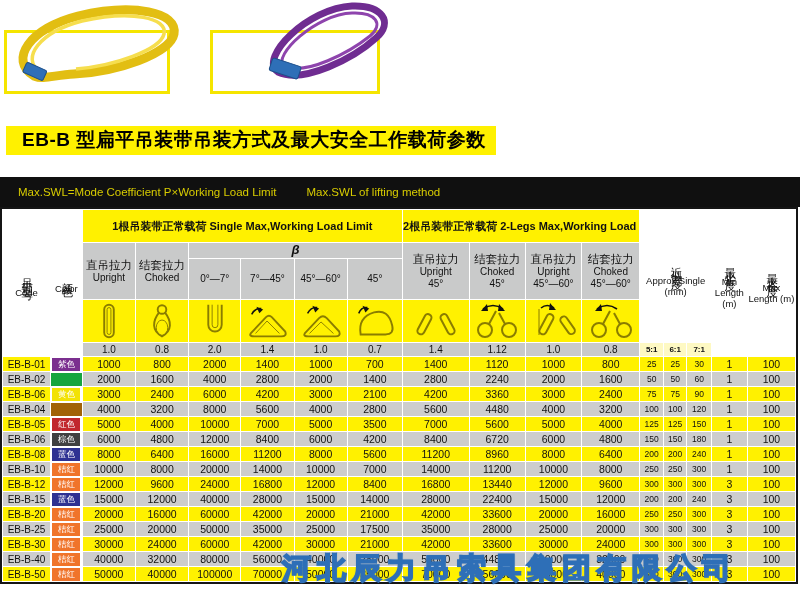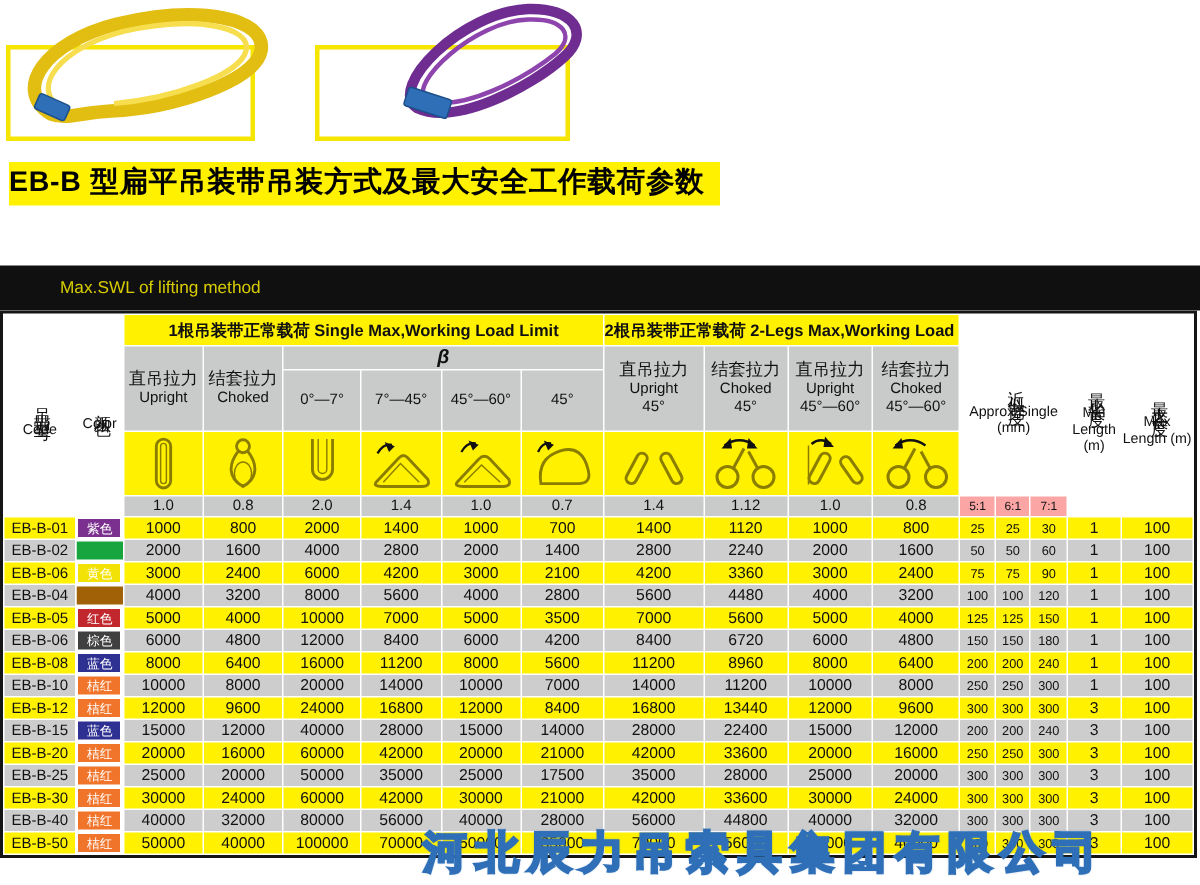--- a/index.html
+++ b/index.html
@@ -4,49 +4,49 @@
 <style>
   html,body{margin:0;padding:0;background:#fff;width:800px;height:590px;overflow:hidden;
     font-family:"Liberation Sans","DejaVu Sans",sans-serif;-webkit-font-smoothing:antialiased;}
   
   #photos{position:absolute;top:0;left:0;width:800px;height:125px;}
   .photo-box{position:absolute;top:30px;height:58px;border:3px solid #F5E500;background:#fff;}
   #box-left{left:4px;width:160px;}
   #box-right{left:210px;width:164px;}
   .sling-svg{position:absolute;z-index:2;}
   
-  #title-block{position:absolute;top:108px;left:6px;background:#FFF100;padding:3px 10px 4px 0;}
+  #title-block{position:absolute;top:126px;left:6px;background:#FFF100;padding:3px 10px 4px 16px;}
   #title-cn{font-size:19px;font-weight:bold;color:#000;letter-spacing:.5px;line-height:1.15;}
   #title-en{font-size:14.5px;color:#111;line-height:1.2;}
   
   #formula-bar{position:absolute;top:177px;left:0;width:800px;height:30px;background:#101010;
     display:flex;align-items:center;gap:8px;padding-left:18px;box-sizing:border-box;white-space:nowrap;}
   #formula-bar .cnb{color:#EDE000;font-weight:bold;font-size:13.5px;}
   #formula-bar .en{color:#D8CC00;font-size:11.5px;}
   #formula-bar .gap{width:14px;}
   
   #table-wrap{position:absolute;top:207px;left:0;width:800px;}
   table{border-collapse:separate;border-spacing:1px;background:#fff;border:2px solid #151515;
     table-layout:fixed;width:798px;}
   td{padding:0;text-align:center;vertical-align:middle;color:#111;overflow:hidden;}
-  tr.hr1 td{height:20px;}
+  tr.hr1 td{height:32px;}
   tr.hr2 td{height:15px;}
   tr.hr3 td{height:40px;}
   tr.hr4 td{height:42px;}
   tr.hr5 td{height:13px;}
   .band{background:#FFF100;font-size:11px;font-weight:bold;white-space:nowrap;}
   .white{background:#fff;}
   .gcell{background:#C9CACA;font-size:10px;line-height:1.15;}
   .gcell .cn{font-size:11.5px;display:block;}
   .gcell .en{font-size:10px;display:block;}
   .beta{font-size:13px;font-style:italic;font-weight:bold;}
   .angle{font-size:10px;}
   .icell{background:#FFF100;}
   .fact{background:#C9CACA;font-size:10px;}
-  .ratio{background:#fca5a5;font-size:8px;font-weight:normal;}
+  .ratio{background:#fef9c3;font-size:8px;font-weight:bold;}
   .vtext{writing-mode:vertical-rl;text-orientation:upright;letter-spacing:4px;font-size:11.5px;
     margin:2px auto 3px auto;line-height:1;}
   .hsub{font-size:9.5px;line-height:1.15;}
   tbody td{height:14px;font-size:10.5px;}
   tbody tr.yellow td{background:#FFF100;}
   tbody tr.gray td{background:#CDCDCD;}
   tbody td.code{font-size:10px;}
   tbody td.wv{font-size:8.5px;}
   tbody td.colorcell{background:#fff !important;}
   .badge{display:inline-block;min-width:24px;padding:1px 2px;font-size:8.5px;color:#fff;line-height:1.2;}
@@ -76,20 +76,21 @@
     <path d="M36,66 C24,56 68,14 104,13 C128,12 136,24 122,36 C102,52 58,76 36,66 Z" fill="none" stroke="#8E44AD" stroke-width="3"></path>
     <rect x="22" y="62" width="30" height="13" rx="2" transform="rotate(18 37 69)" fill="#2E6FB7" stroke="#1d4f8a"></rect>
   </svg>
 </div>
 
 <div id="title-block">
   <div id="title-cn">EB-B 型扁平吊装带吊装方式及最大安全工作载荷参数</div>
 </div>
 
 <div id="formula-bar">
+  <span class="en">Max.SWL=Mode Coefficient P×Working Load Limit</span>
   <span class="gap"></span>
   <span class="en">Max.SWL of lifting method</span>
 </div>
 
 <div id="table-wrap">
 <table>
   <colgroup>
     <col style="width:46px">
         <col style="width:30px">
     <col style="width:51px">

